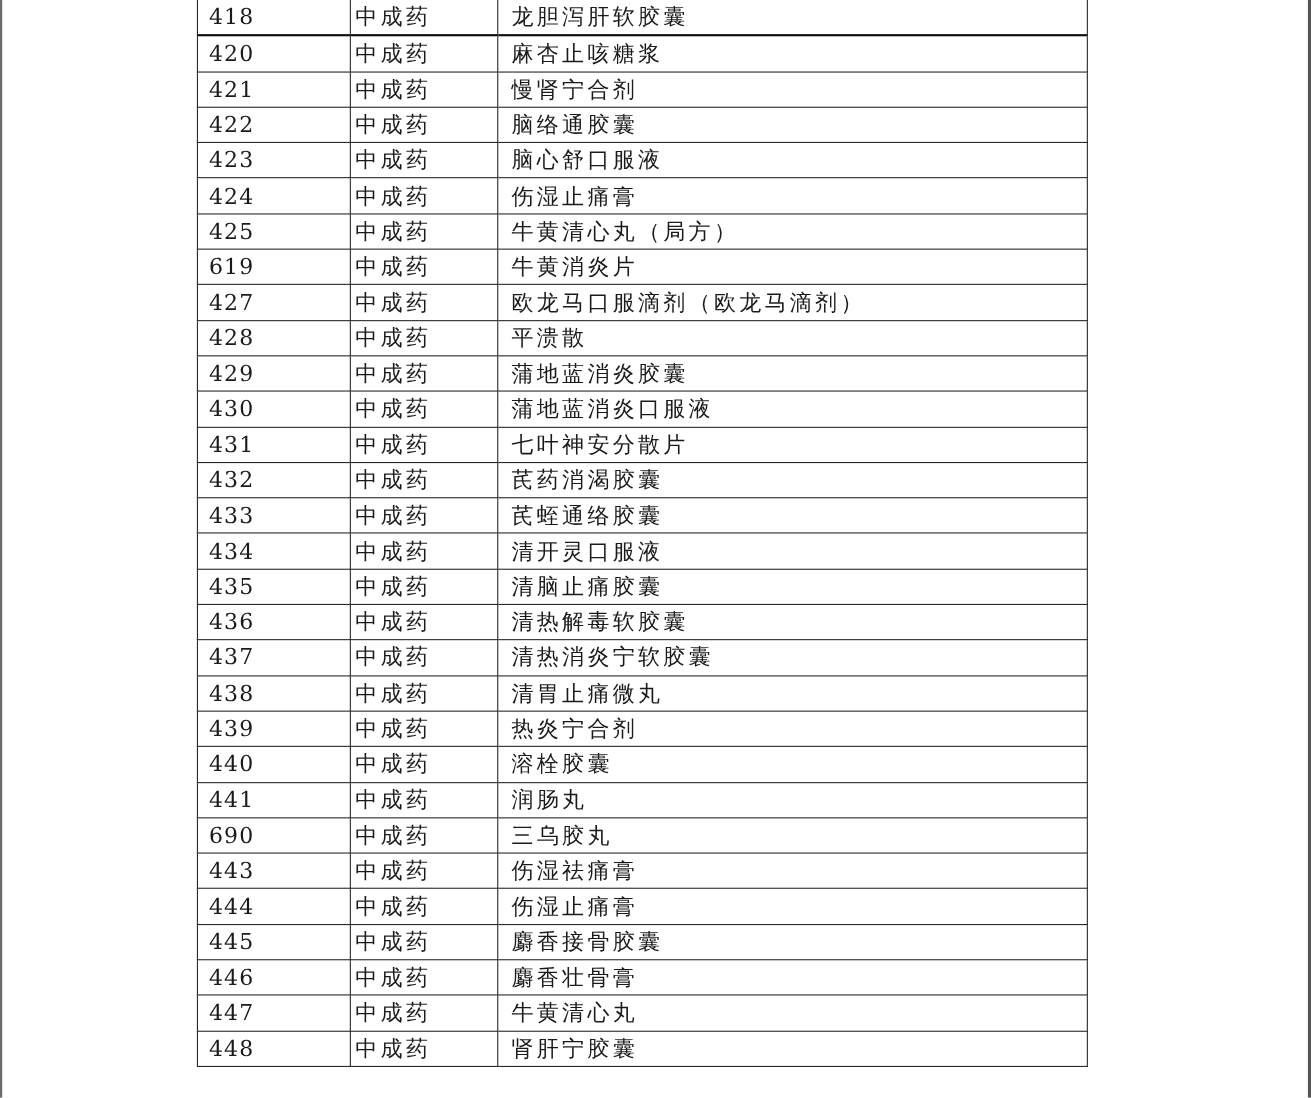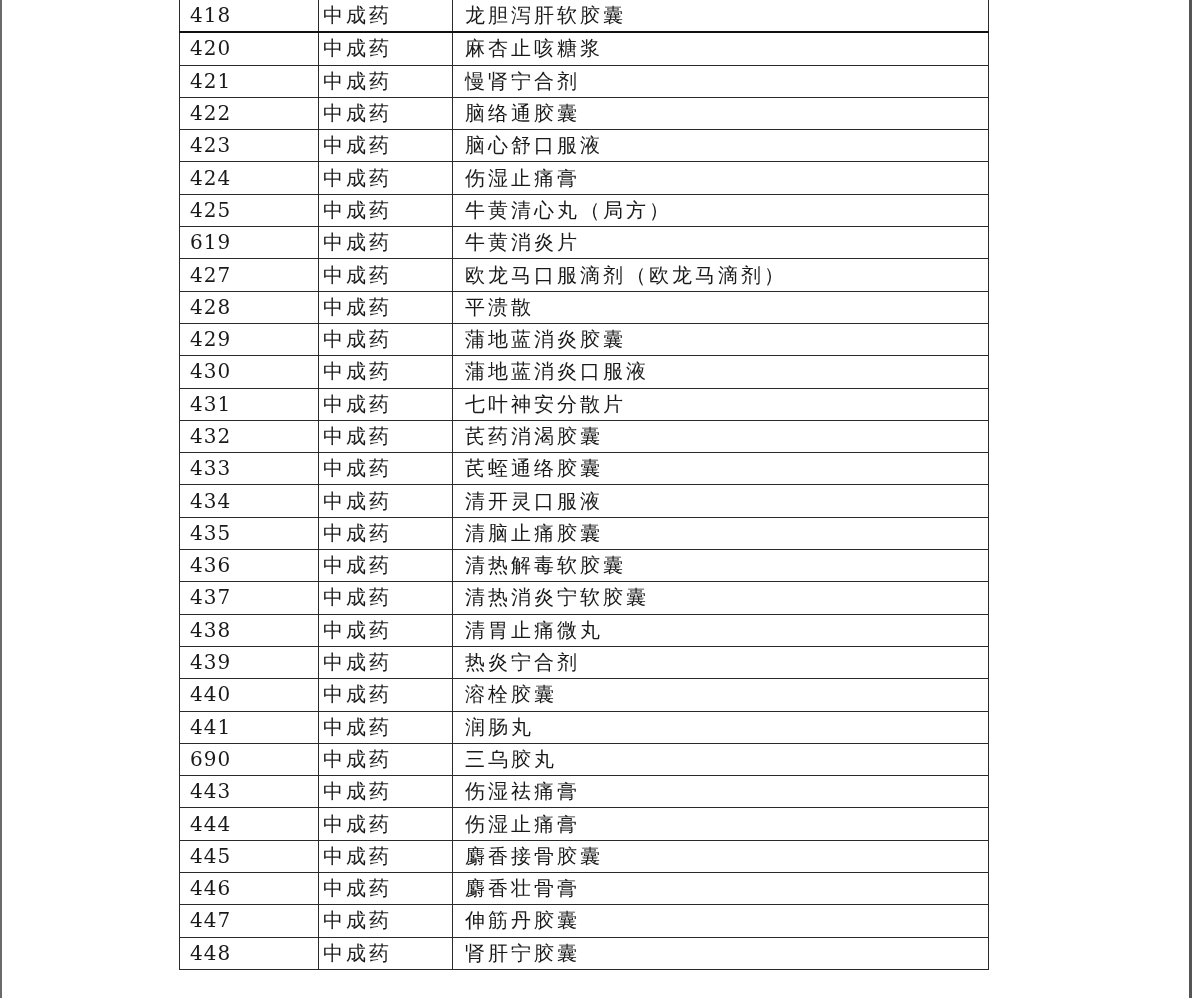--- a/index.html
+++ b/index.html
@@ -199,21 +199,21 @@
     <td class="col-name">麝香接骨胶囊</td>
   </tr>
         <tr>
     <td class="col-no">446</td>
     <td class="col-cat">中成药</td>
     <td class="col-name">麝香壮骨膏</td>
   </tr>
         <tr>
     <td class="col-no">447</td>
     <td class="col-cat">中成药</td>
-    <td class="col-name">伸筋丹胶囊</td>
+    <td class="col-name">牛黄清心丸</td>
   </tr>
         <tr>
     <td class="col-no">448</td>
     <td class="col-cat">中成药</td>
     <td class="col-name">肾肝宁胶囊</td>
   </tr>
       </tbody>
   </table>
 </div>
 

